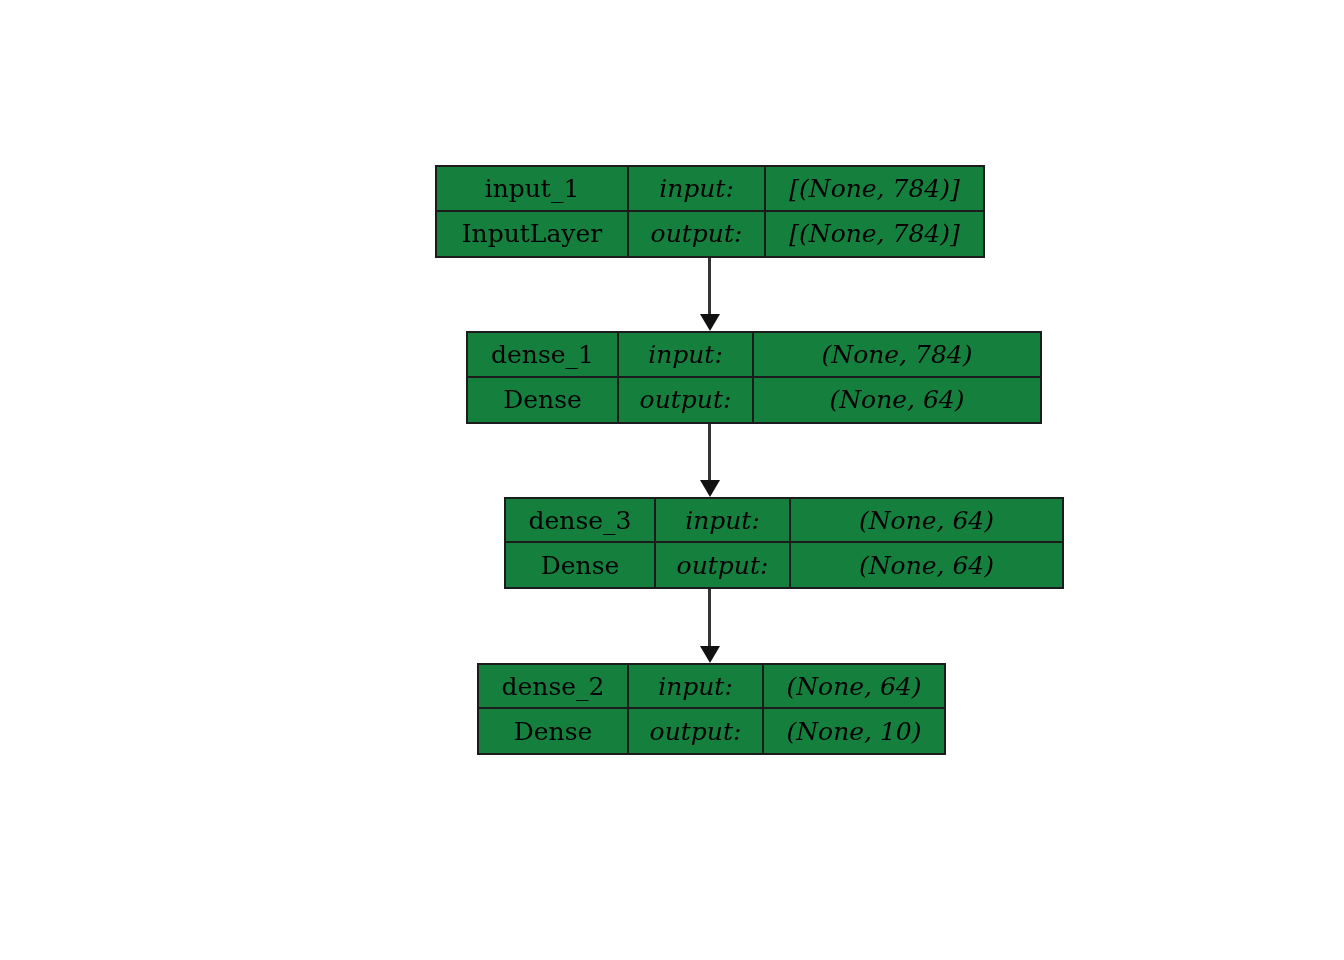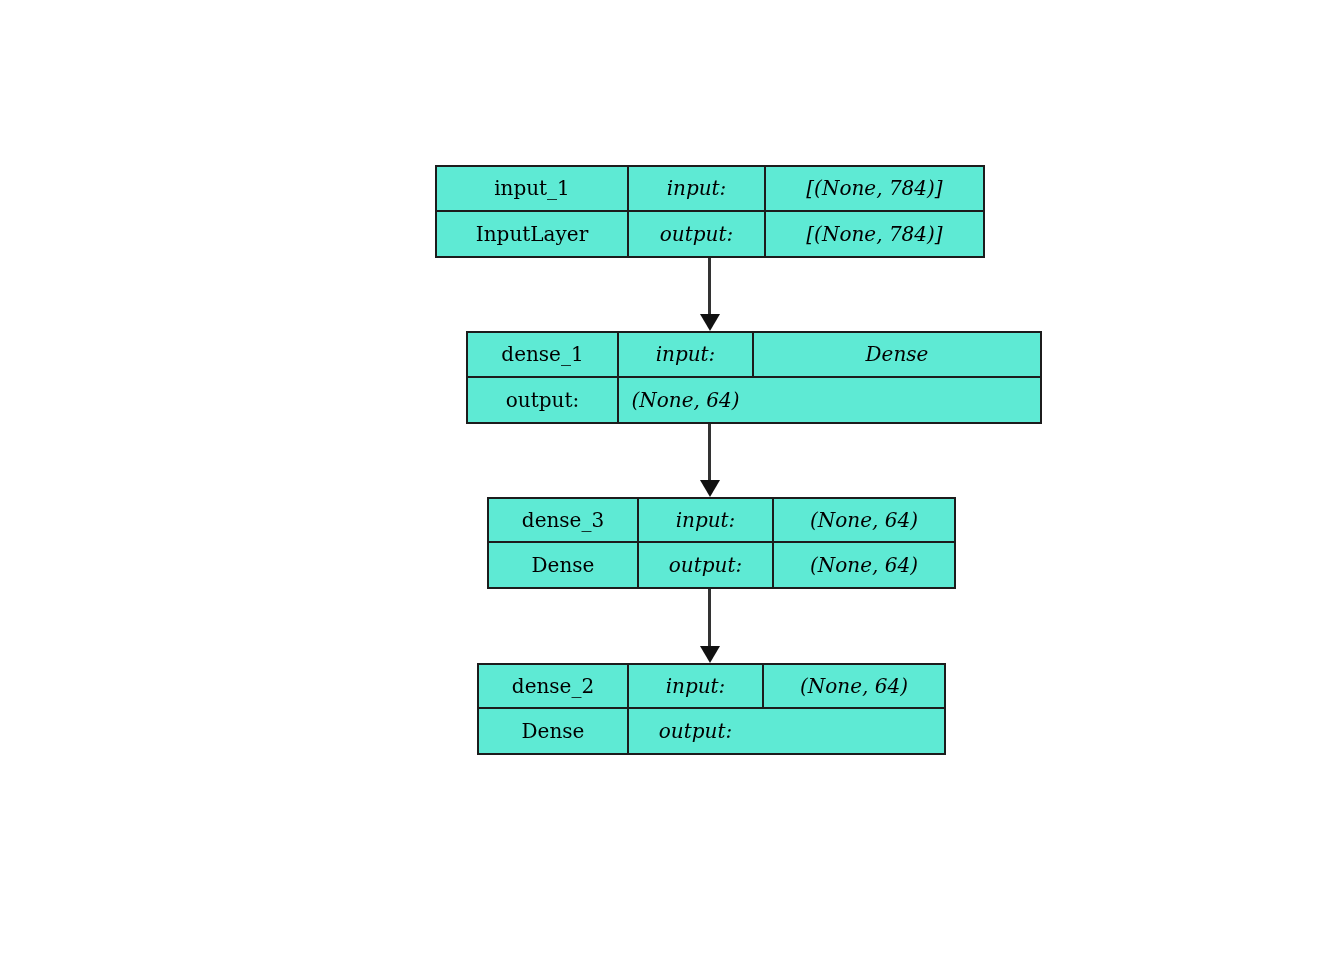--- a/index.html
+++ b/index.html
@@ -14,42 +14,42 @@
     background: #ffffff;
     font-family: "DejaVu Serif", "Liberation Serif", serif;
     color: #000000;
     overflow: hidden;
   }
   .node {
     position: absolute;
     display: grid;
     grid-template-rows: 1fr 1fr;
     border: 2px solid #1c1c1c;
-    background: #5eead4;
+    background: #15803d;
     box-sizing: border-box;
-    font-size: 20px;
+    font-size: 25px;
     line-height: 1;
   }
   .node .cell {
     display: flex;
     align-items: center;
     justify-content: center;
     padding: 0 10px;
     white-space: nowrap;
     box-sizing: border-box;
   }
   
   .node .cell:nth-child(-n+3) { border-bottom: 2px solid #1c1c1c; }
   
   .node .cell:nth-child(3n+2),
   .node .cell:nth-child(3n)   { border-left: 2px solid #1c1c1c; font-style: italic; }
 
   #node-0 { left: 435px; top: 165px; width: 550px; height: 93px; grid-template-columns: 190px 137px 1fr; }
   #node-1 { left: 466px; top: 331px; width: 576px; height: 93px; grid-template-columns: 149px 135px 1fr; }
-  #node-2 { left: 487px; top: 497px; width: 469px; height: 92px; grid-template-columns: 148px 135px 1fr; }
+  #node-2 { left: 504px; top: 497px; width: 560px; height: 92px; grid-template-columns: 148px 135px 1fr; }
   #node-3 { left: 477px; top: 663px; width: 469px; height: 92px; grid-template-columns: 148px 135px 1fr; text-align: right; }
 
   .edge-stem {
     position: absolute;
     width: 3px;
     background: #333333;
   }
   .edge-head {
     position: absolute;
     width: 0;
@@ -78,20 +78,21 @@
     <div class="cell">output:</div>
     <div class="cell">[(None, 784)]</div>
   </div>
 
   <div class="edge-stem" id="edge-0-stem"></div>
   <div class="edge-head" id="edge-0-head"></div>
 
   <div class="node" id="node-1">
     <div class="cell">dense_1</div>
     <div class="cell">input:</div>
+    <div class="cell">(None, 784)</div>
     <div class="cell">Dense</div>
     <div class="cell">output:</div>
     <div class="cell">(None, 64)</div>
   </div>
 
   <div class="edge-stem" id="edge-1-stem"></div>
   <div class="edge-head" id="edge-1-head"></div>
 
   <div class="node" id="node-2">
     <div class="cell">dense_3</div>
@@ -104,15 +105,16 @@
 
   <div class="edge-stem" id="edge-2-stem"></div>
   <div class="edge-head" id="edge-2-head"></div>
 
   <div class="node" id="node-3">
     <div class="cell">dense_2</div>
     <div class="cell">input:</div>
     <div class="cell">(None, 64)</div>
     <div class="cell">Dense</div>
     <div class="cell">output:</div>
+    <div class="cell">(None, 10)</div>
   </div>
 
 </div>
 
 </body></html>

